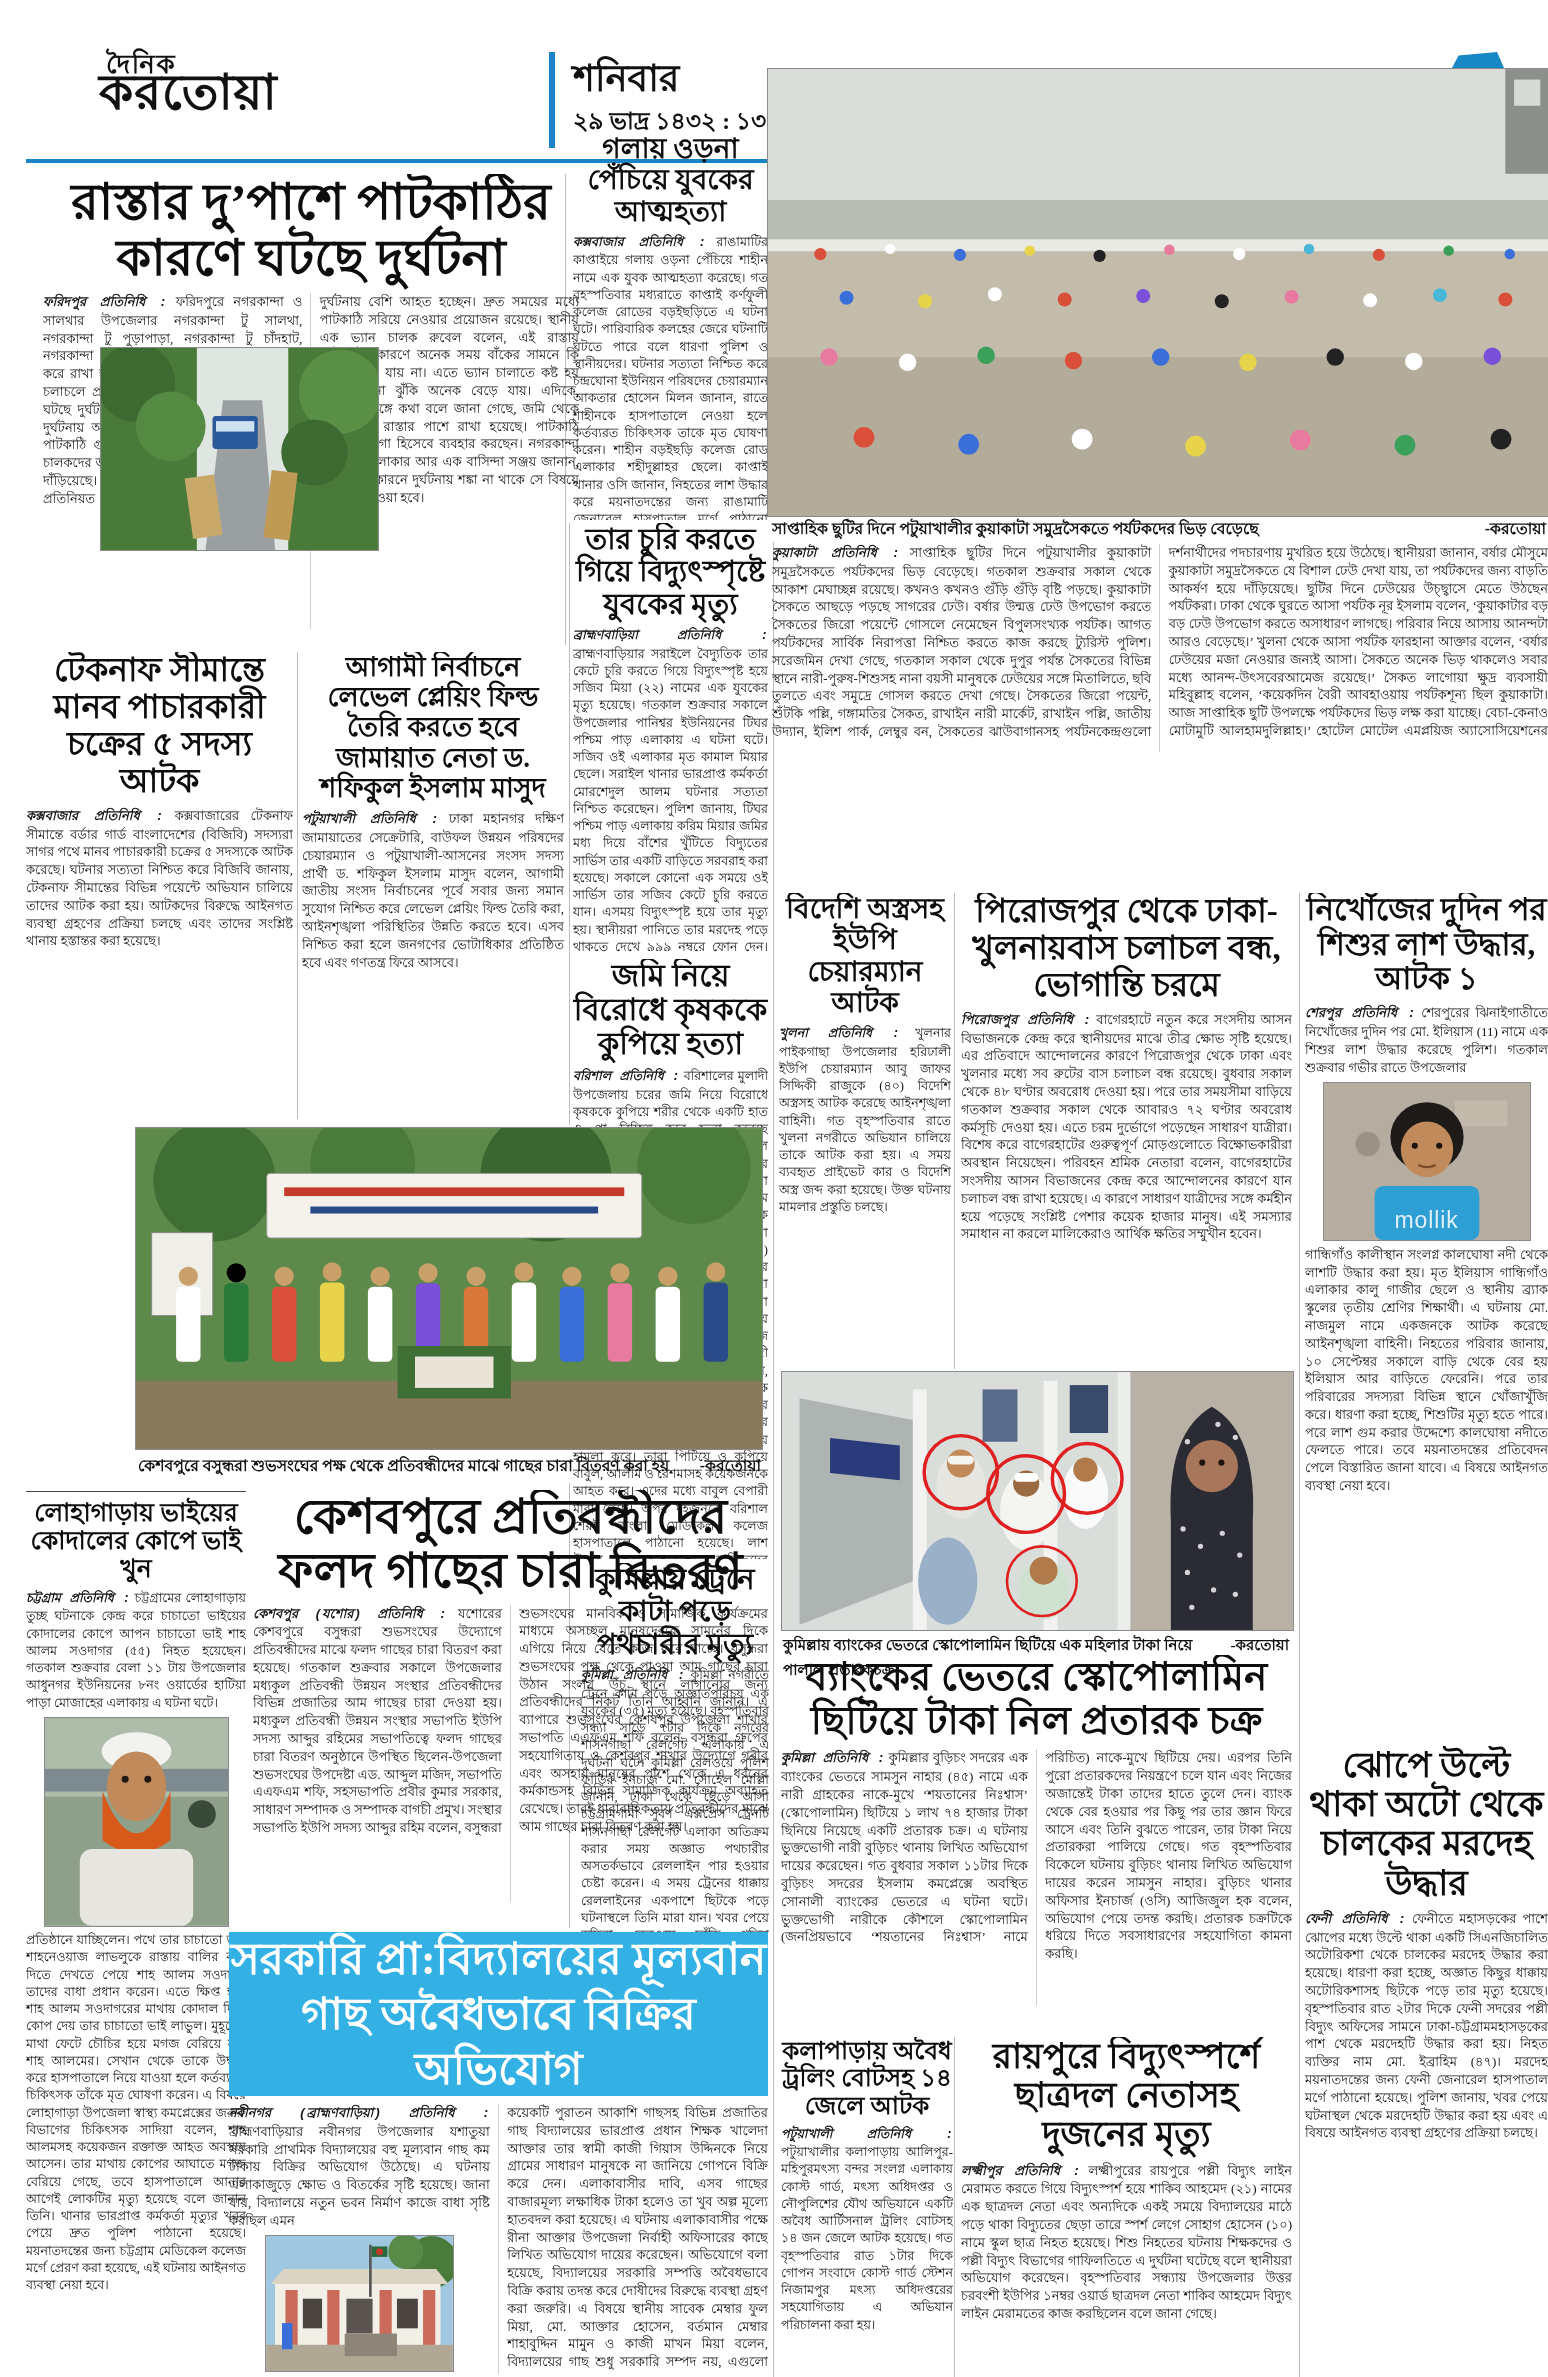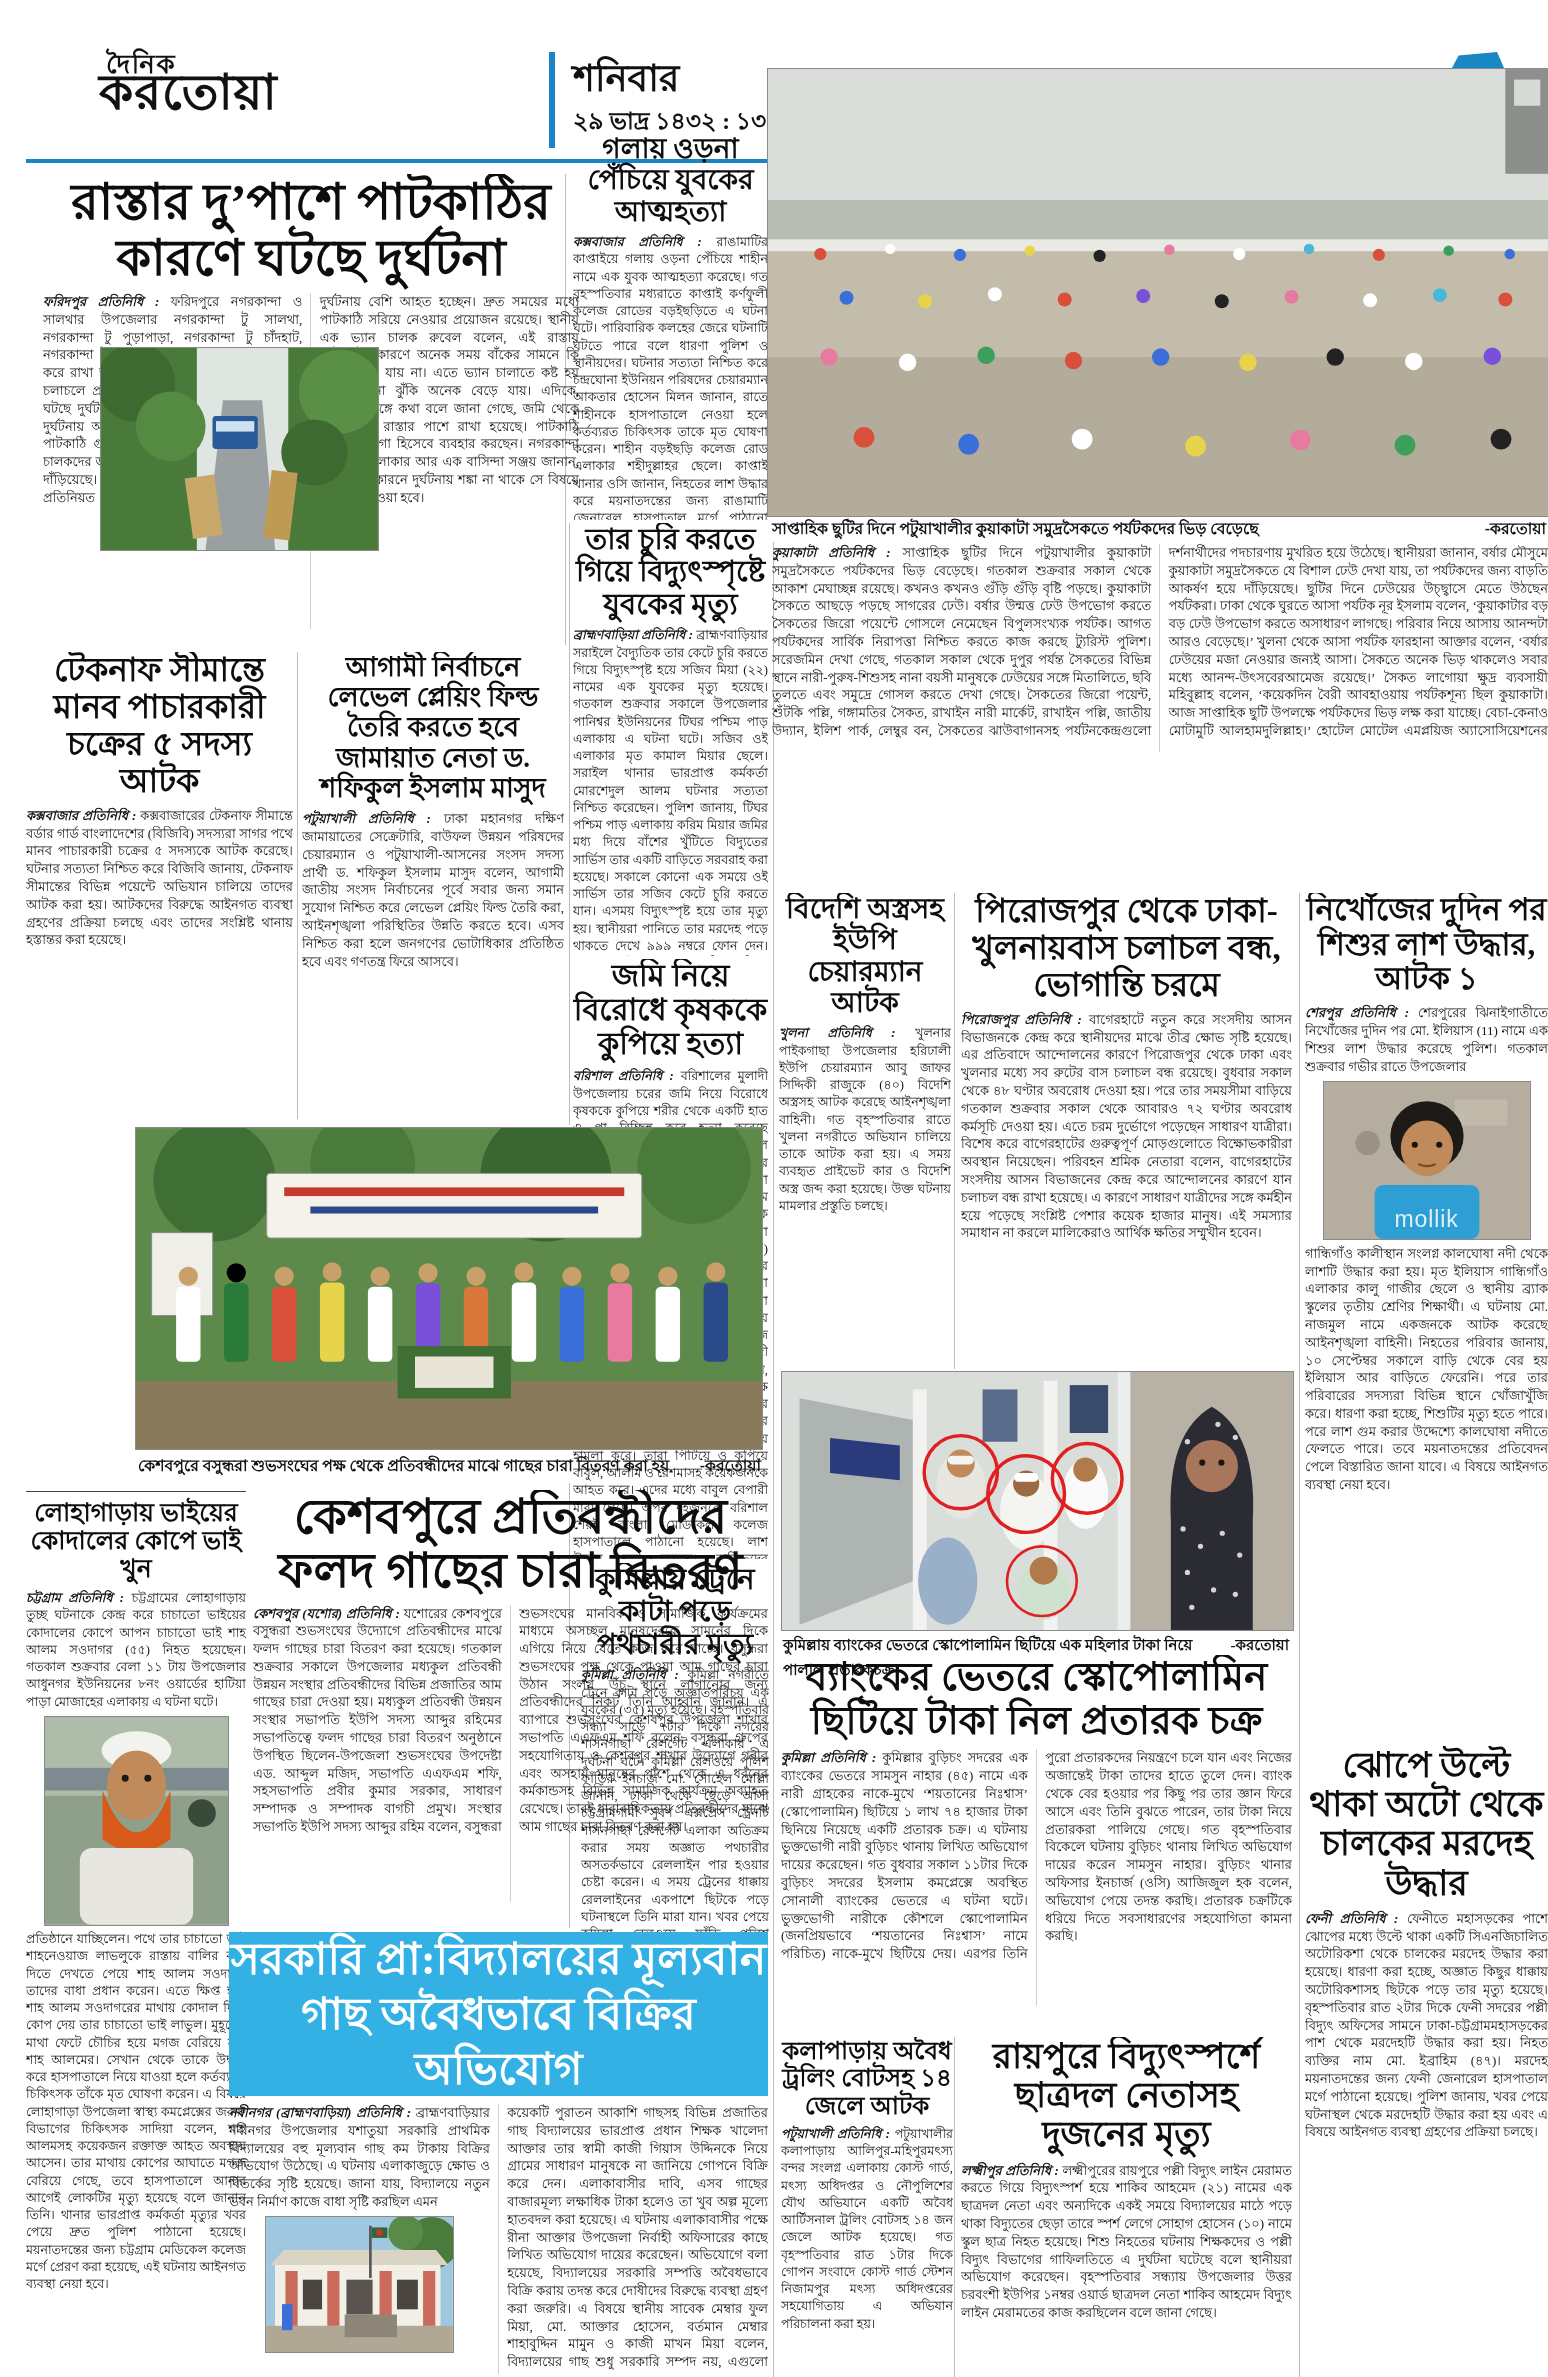--- a/index.html
+++ b/index.html
@@ -16,21 +16,21 @@
   .hexa{position:absolute;left:1437px;top:52px;width:77px;height:85px;background:#1787c5;
         clip-path:polygon(28% 4%,78% 0%,100% 46%,74% 100%,24% 96%,0% 52%);
         display:flex;align-items:center;justify-content:center;color:#fff;font-size:45px;font-weight:bold;}
   .toprule{position:absolute;left:26px;top:159px;width:1496px;height:4.4px;background:#1a84c7;}
   
   .art{position:absolute;overflow:hidden;}
   .hl{font-weight:900;text-align:center;line-height:1.12;margin:0 0 7px 0;color:#0d0d0d;}
   .hl.red{color:#e8171d;}
   .bd{text-align:justify;font-size:13px;line-height:1.37;color:#141414;}
   .bd.two{column-count:2;column-gap:17.4px;column-rule:0.9px solid #cfcfcf;}
-  .byline{font-weight:bold;font-style:italic;}
+  .byline{font-weight:bold;font-style:italic;font-family:Liberation Mono, monospace;}
   .cap{position:absolute;display:flex;justify-content:space-between;font-size:15.7px;font-weight:600;}
   .ph{position:absolute;border:0.9px solid #8a8a8a;background:#d8d8d4;overflow:hidden;}
   .ph-in{border:0.9px solid #8a8a8a;background:#d8d8d4;overflow:hidden;margin:5.2px auto;break-inside:avoid;}
   .vrule{position:absolute;width:0.9px;background:#bdbdbd;}
   .topline{border-top:1.7px solid #444;padding-top:7px;}
   .bluebox{position:absolute;background:#33b1e4;display:flex;align-items:center;justify-content:center;
            text-align:center;color:#fff;font-weight:900;line-height:1.25;}
   .wm{position:absolute;left:0;right:0;bottom:3.5px;text-align:center;color:#fff;opacity:.85;
       font-size:23px;font-family:"Liberation Sans",sans-serif;letter-spacing:0.9px;}
 </style>

